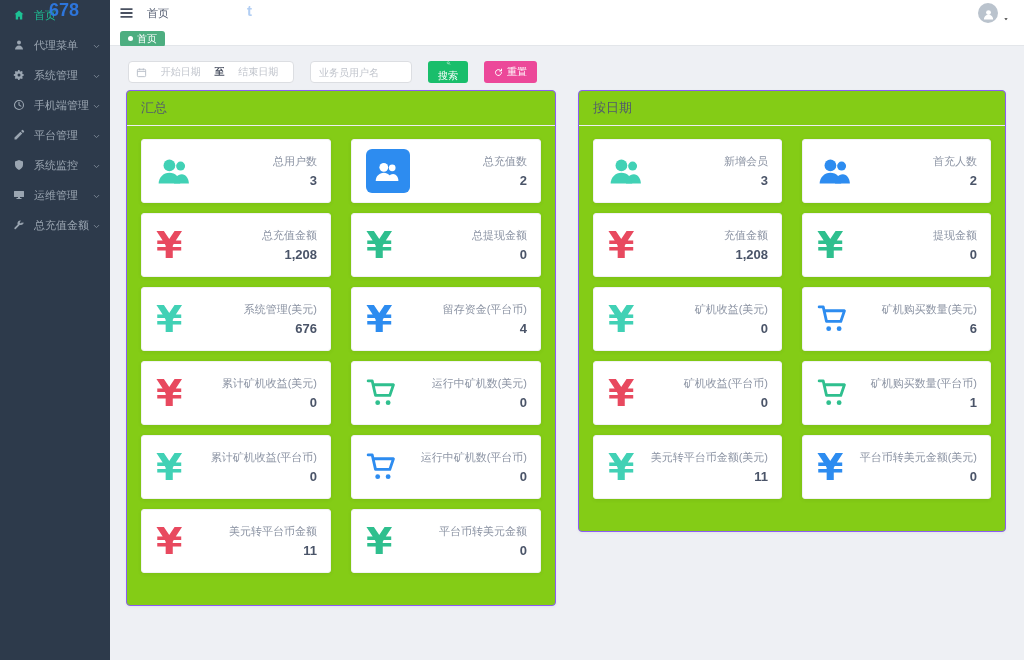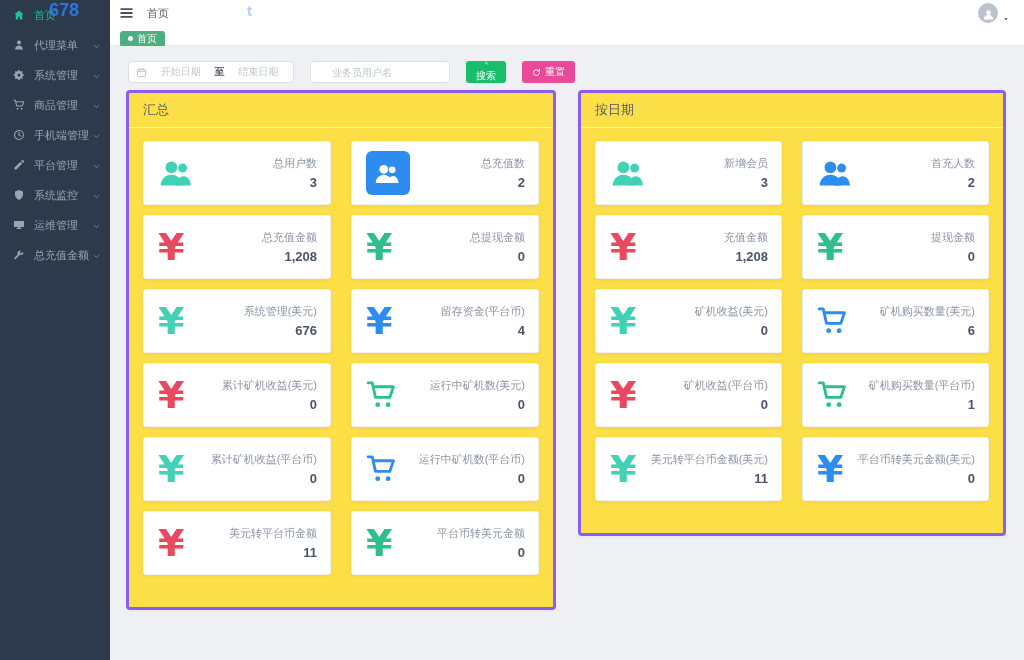--- a/index.html
+++ b/index.html
@@ -52,34 +52,34 @@
 
   
   .filter-row { display:flex; align-items:center; gap:16px; margin:0 0 7px 2px; }
   .date-range { width:166px; height:22px; background:#fff; border:1px solid #dcdee2;
     border-radius:4px; display:flex; align-items:center; padding:0 7px; gap:6px;
     font-size:10px; cursor:text; }
   .date-range .cal { width:11px; height:11px; color:#b6bcc6; display:flex; }
   .date-range .cal svg { width:11px; height:11px; }
   .ph { color:#c0c4cc; flex:1; text-align:center; white-space:nowrap; }
   .sep { color:#495060; font-weight:bold; font-size:10px; }
-  .kw-input { width:140px; height:22px; border:1px solid #dcdee2; border-radius:4px;
-    font-size:10px; padding:0 21px; color:#515a6e; outline:none;
+  .kw-input { width:102px; height:22px; border:1px solid #dcdee2; border-radius:4px;
+    font-size:10px; padding:0 8px; color:#515a6e; outline:none;
     font-family:"Liberation Sans","DejaVu Sans",sans-serif; }
   .kw-input::placeholder { color:#c0c4cc; }
   .btn { height:22px; border:none; border-radius:3px; color:#fff; font-size:10px;
     display:inline-flex; align-items:center; gap:4px; padding:0 10px; cursor:pointer;
     font-family:"Liberation Sans","DejaVu Sans",sans-serif; }
   .btn svg { width:9px; height:9px; stroke:#fff; fill:none; stroke-width:2.6; }
   .btn-search { background:#19be6b;flex-direction:column; }
   .btn-reset { background:#ec4899; }
 
   
   .panels { display:flex; gap:22px; align-items:flex-start; }
-  .panel { background:#fde047; border:3px solid #8b5cf6; border-radius:4px;
+  .panel { background:#84cc16; border:1px solid #8b5cf6; border-radius:4px;
     box-shadow:0 1px 3px rgba(30,40,50,.05); }
   .panel-a { width:430px; }
   .panel-b { width:428px; }
   .panel-title { padding:8px 14px; font-size:13px; color:#515a6e;
     border-bottom:1px solid #eceef2; }
   .card-grid { padding:13px 14px 32px; display:grid;
     grid-template-columns:1fr 1fr; column-gap:20px; row-gap:10px; }
   .card { height:64px; background:#fff; border:1px solid #f1f2f5; border-radius:3px;
     box-shadow:0 1px 4px rgba(0,0,0,.07); display:flex; align-items:center;
     justify-content:space-between; padding:0 13px 0 14px; cursor:default; }
@@ -203,31 +203,20 @@
           </svg>
         </span>
     <span class="s-label">系统管理</span>
     <span class="s-chevron"><svg>
             <use href="#sym-chevron-down"></use>
           </svg></span>
   </div>
       <div class="s-item">
     <span class="s-icon">
           <svg>
-            <use href="#sym-cart"></use>
-          </svg>
-        </span>
-    <span class="s-label">商品管理</span>
-    <span class="s-chevron"><svg>
-            <use href="#sym-chevron-down"></use>
-          </svg></span>
-  </div>
-      <div class="s-item">
-    <span class="s-icon">
-          <svg>
             <use href="#sym-clock"></use>
           </svg>
         </span>
     <span class="s-label">手机端管理</span>
     <span class="s-chevron"><svg>
             <use href="#sym-chevron-down"></use>
           </svg></span>
   </div>
       <div class="s-item">
     <span class="s-icon">

